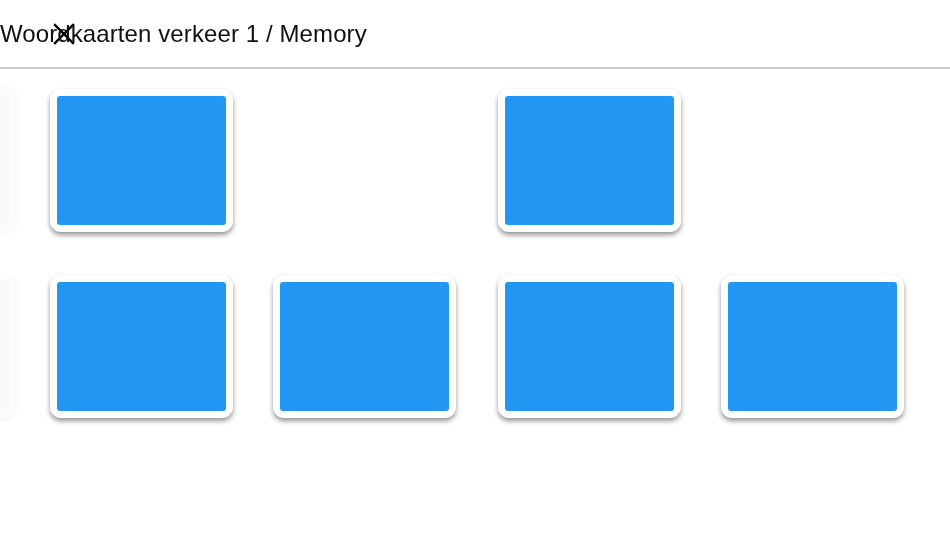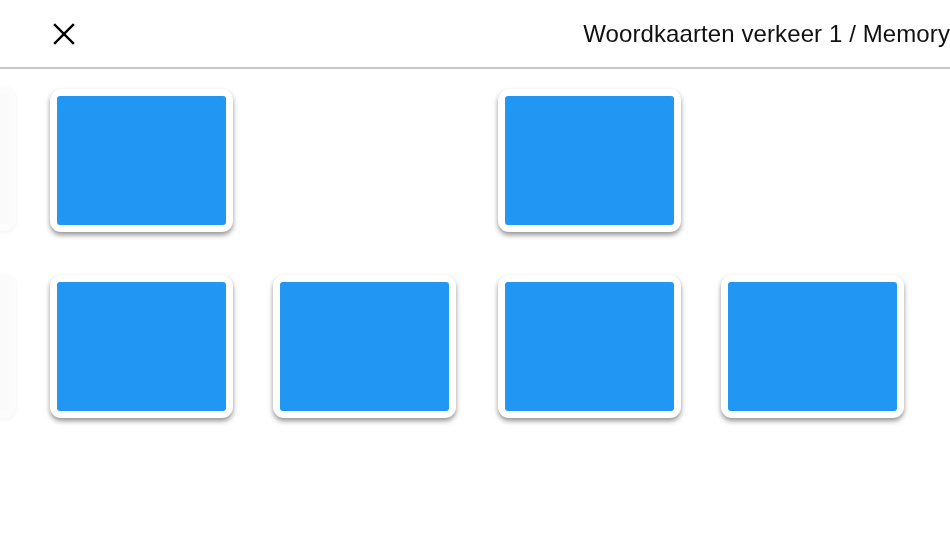--- a/index.html
+++ b/index.html
@@ -68,21 +68,21 @@
     border: none;
     cursor: pointer;
   }
 
   .close-button svg { display: block; }
 
   .header-title {
     position: absolute;
     left: 0;
     width: 950px;
-    text-align: right;
+    text-align: left;
     font-size: 24px;
     font-weight: 400;
     color: #111111;
     letter-spacing: 0.1px;
     white-space: nowrap;
   }
 
   
   .board {
     position: absolute;

